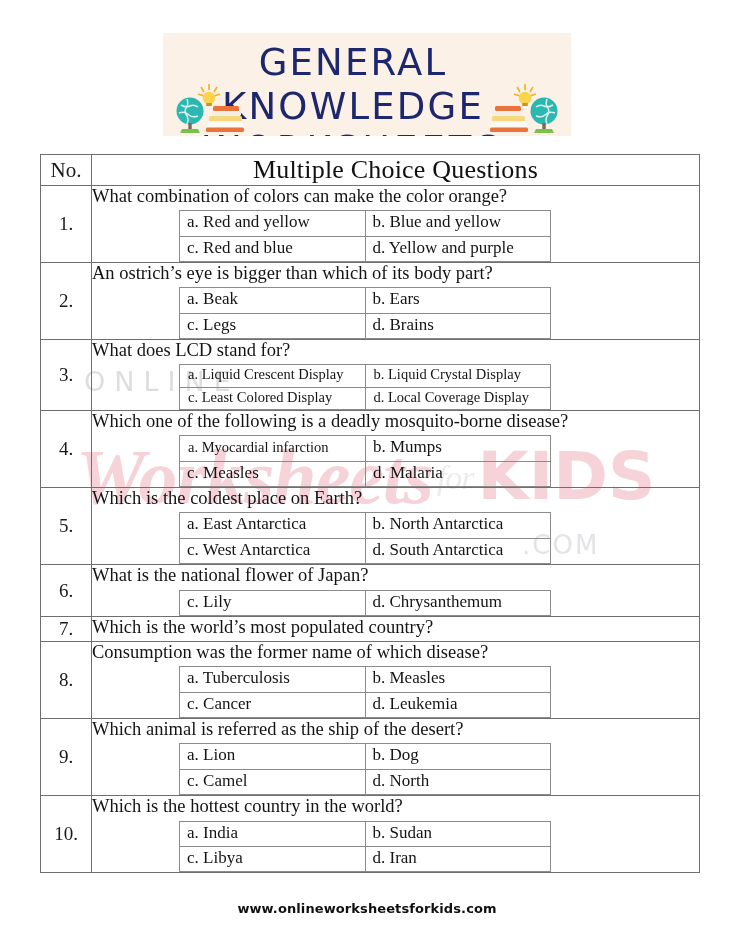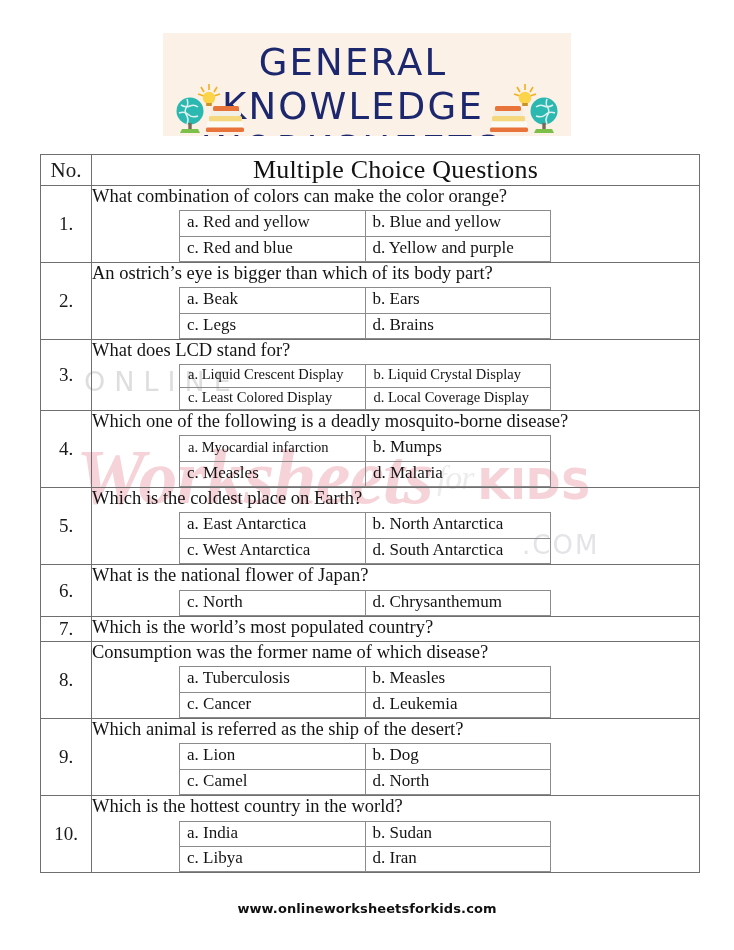--- a/index.html
+++ b/index.html
@@ -85,21 +85,21 @@
     font-style: italic;
     font-weight: normal;
     color: #ececec;
     padding: 0 4px;
     vertical-align: 14px;
   }
   .wm-kids {
     font-family: "DejaVu Sans", sans-serif;
     font-style: normal;
     font-weight: bold;
-    font-size: 42px;
+    font-size: 66px;
     color: #f6d3d8;
     letter-spacing: 0px;
     vertical-align: 4px;
     text-align: right;
   }
   .wm-com {
     position: absolute;
     left: 522px;
     top: 530px;
     font-family: "DejaVu Sans", sans-serif;
@@ -325,21 +325,21 @@
           </table>
         </td>
       </tr>
       <tr>
         <td class="col-no">6.</td>
         <td class="qcell">
           <div class="qtext">What is the national flower of Japan?</div>
           <table class="opts">
             <tbody>
               <tr>
-                <td>c. North</td>
+                <td>c. Lily</td>
                 <td>d. Chrysanthemum</td>
               </tr>
             </tbody>
           </table>
         </td>
       </tr>
       <tr>
         <td class="col-no">7.</td>
         <td class="qcell">
           <div class="qtext">Which is the world’s most populated country?</div>

